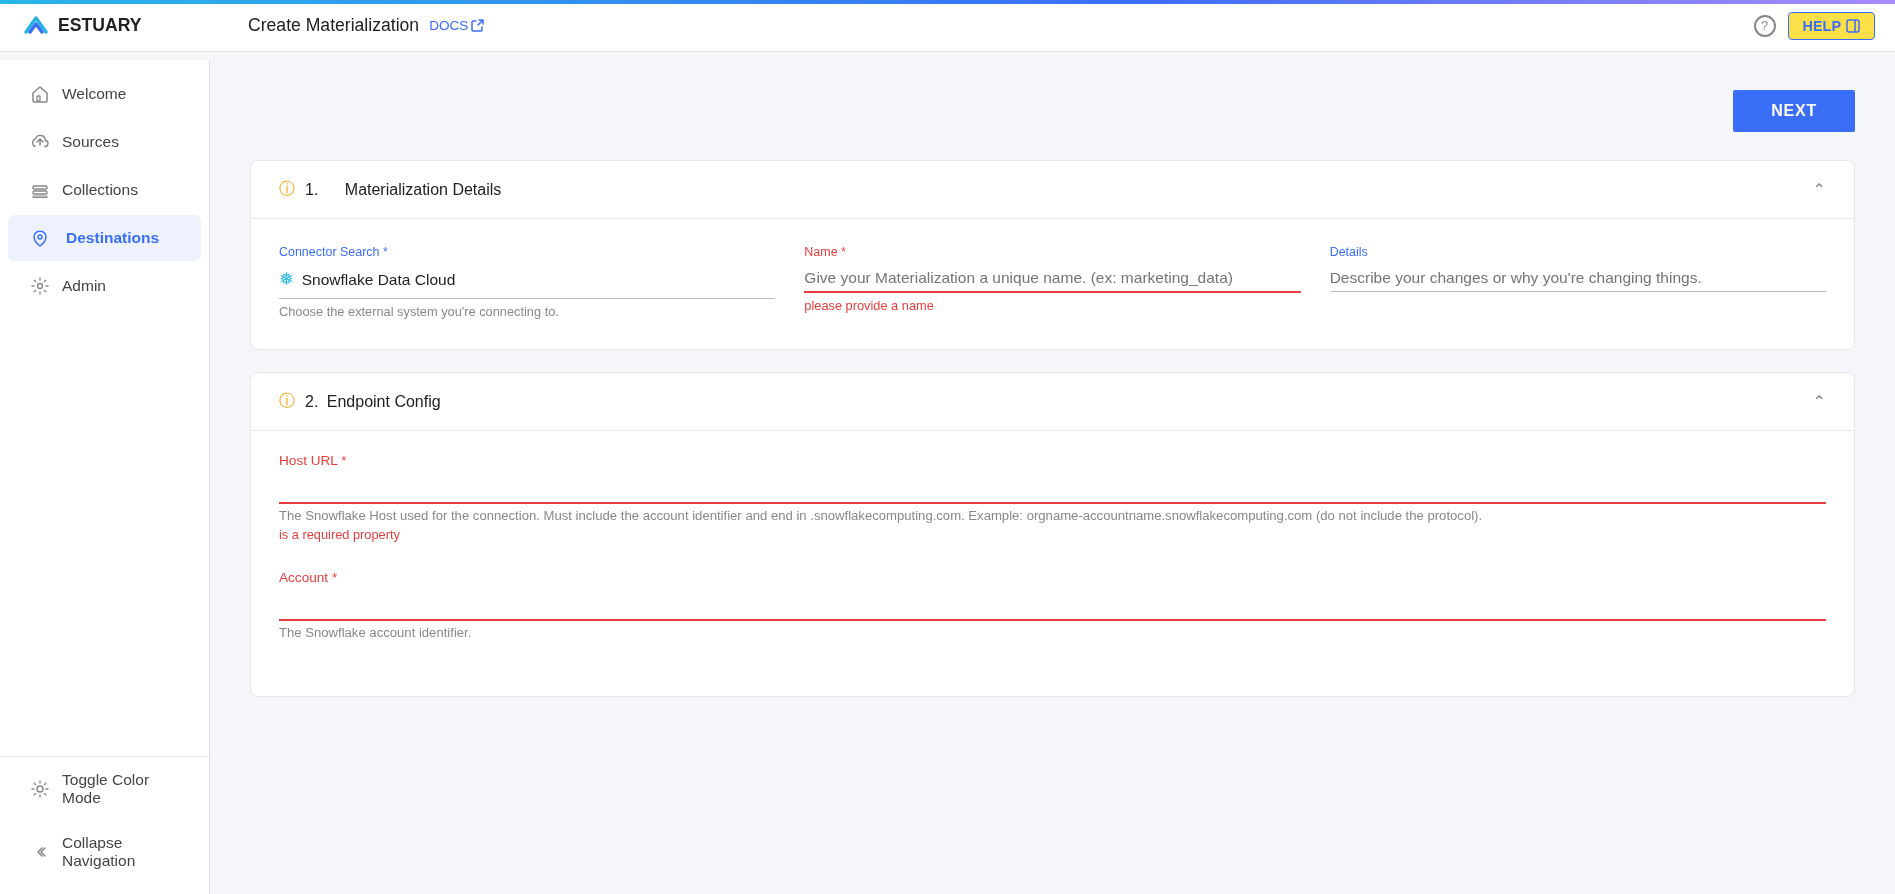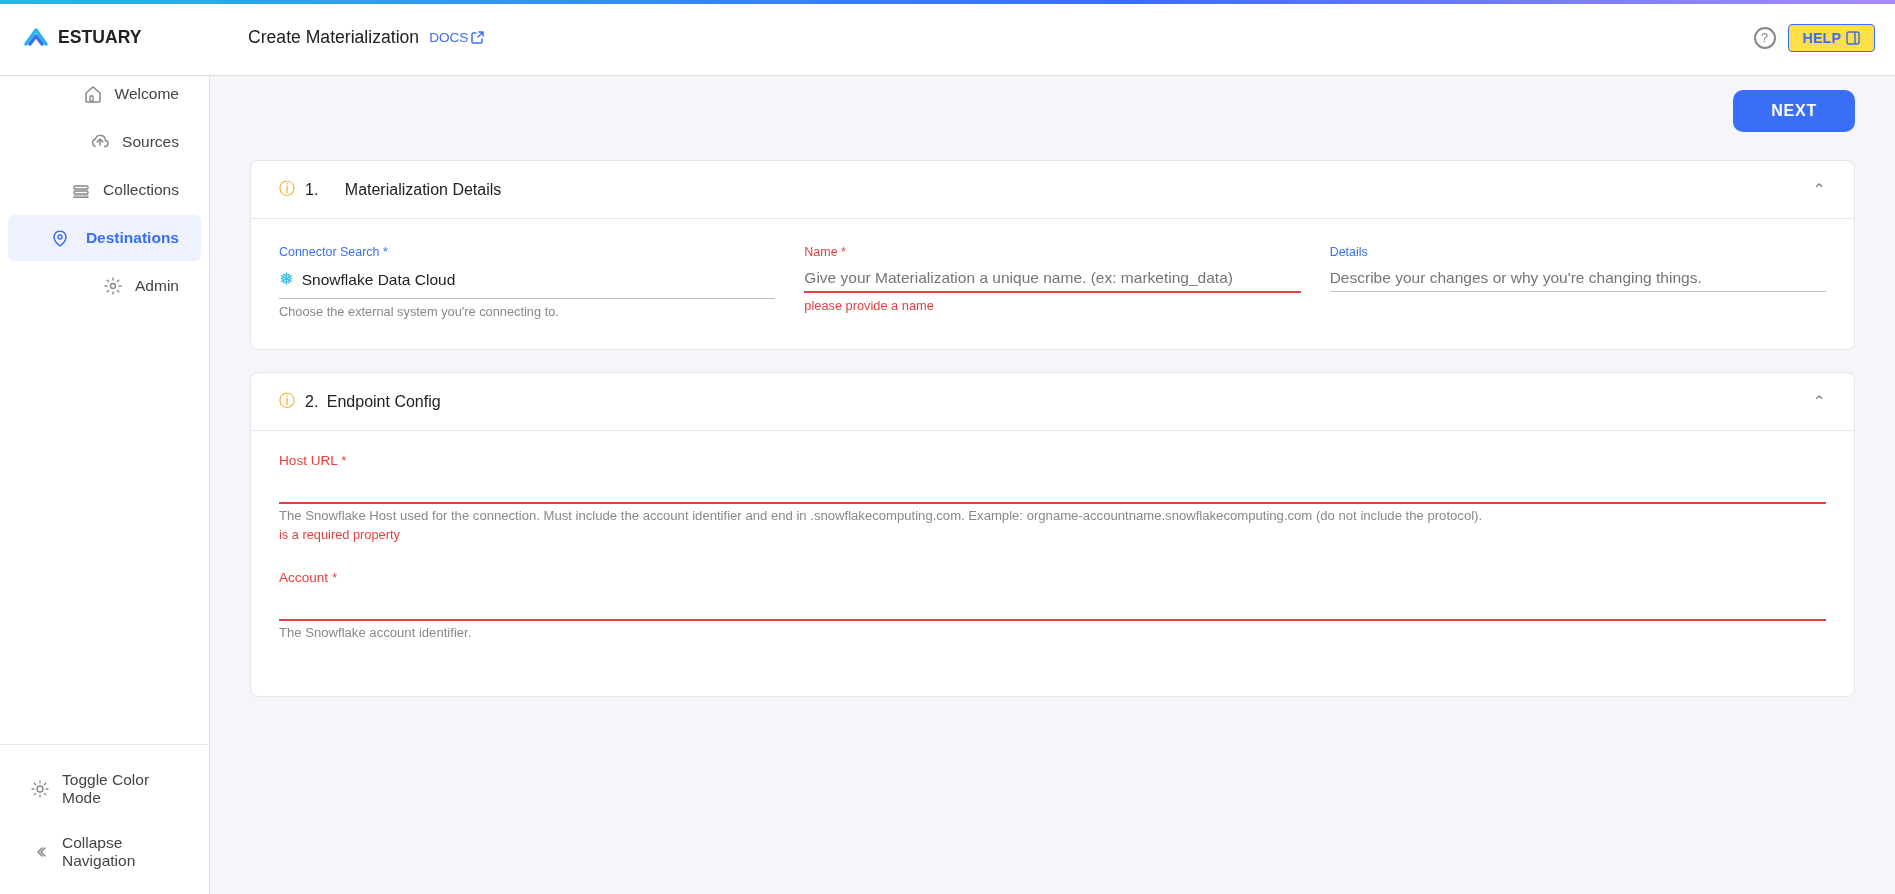--- a/index.html
+++ b/index.html
@@ -1,20 +1,20 @@
 <!DOCTYPE html>
 <html><head>
   <meta charset="utf-8">
   <style>
     * { box-sizing: border-box; margin: 0; padding: 0; }
     body { font-family: 'Segoe UI', Arial, sans-serif; background: #f5f6fa; color: #222; height: 894px; overflow: hidden; }
 
     
     .topbar {
-      height: 76px;
+      height: 52px;
       background: #fff;
       border-bottom: 1px solid #e0e0e0;
       display: flex;
       align-items: center;
       padding: 0 20px;
       position: fixed;
       top: 0; left: 0; right: 0;
       z-index: 100;
     }
     .topbar-logo {
@@ -98,58 +98,57 @@
       display: flex;
       align-items: center;
       gap: 12px;
       padding: 13px 22px;
       cursor: pointer;
       color: #444;
       font-size: 0.97rem;
       border-radius: 6px;
       margin: 1px 8px;
       transition: background 0.15s;
-      justify-content: flex-end;
     }
     .sidebar-item.active {
       background: #eef2ff;
       color: #3b6ef6;
       font-weight: 600;
       gap: 16px;
     }
     .sidebar-icon {
       width: 20px; height: 20px;
       display: flex; align-items: center; justify-content: center;
       flex-shrink: 0;
     }
     .sidebar-bottom {
       margin-top: auto;
       border-top: 1px solid #e8e8e8;
-      padding-top: 12px;
+      padding-top: 0;
       padding-bottom: 10px;
     }
 
     
     .main-content {
       flex: 1;
       overflow-y: auto;
       padding: 30px 40px 30px 40px;
       background: #f5f6fa;
     }
 
     .next-btn-row {
       display: flex;
       justify-content: flex-end;
       margin-bottom: 28px;
     }
     .next-btn {
       background: #3b6ef6;
       color: #fff;
       border: none;
-      border-radius: 10px;
+      border-radius: 2px;
       padding: 12px 38px;
       font-size: 1rem;
       font-weight: 700;
       cursor: pointer;
       letter-spacing: 0.05em;
     }
 
     
     .section-card {
       background: #fff;

